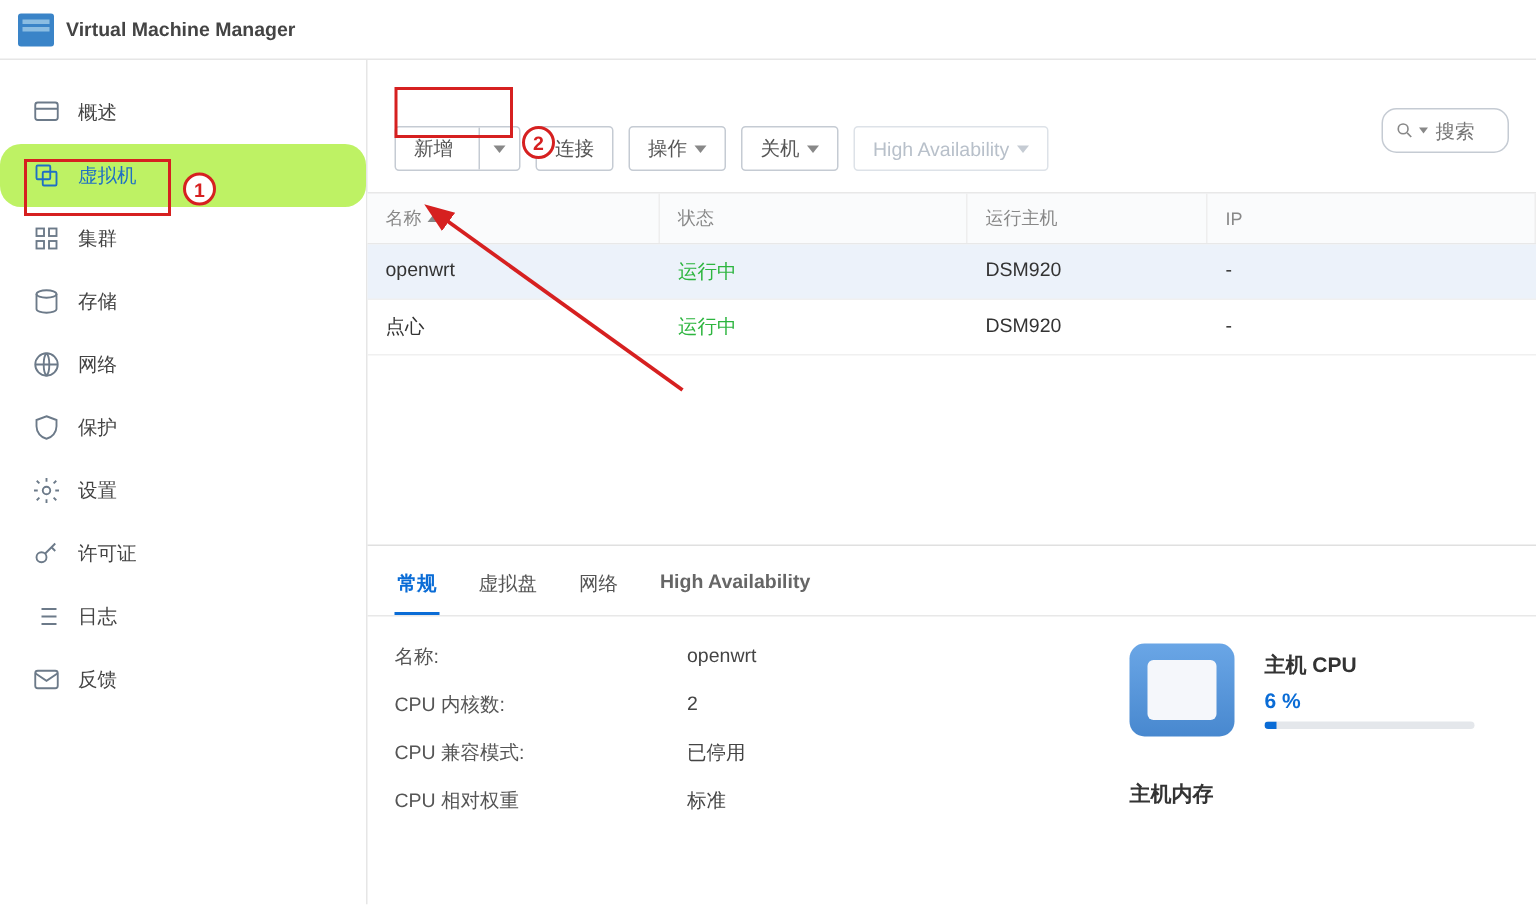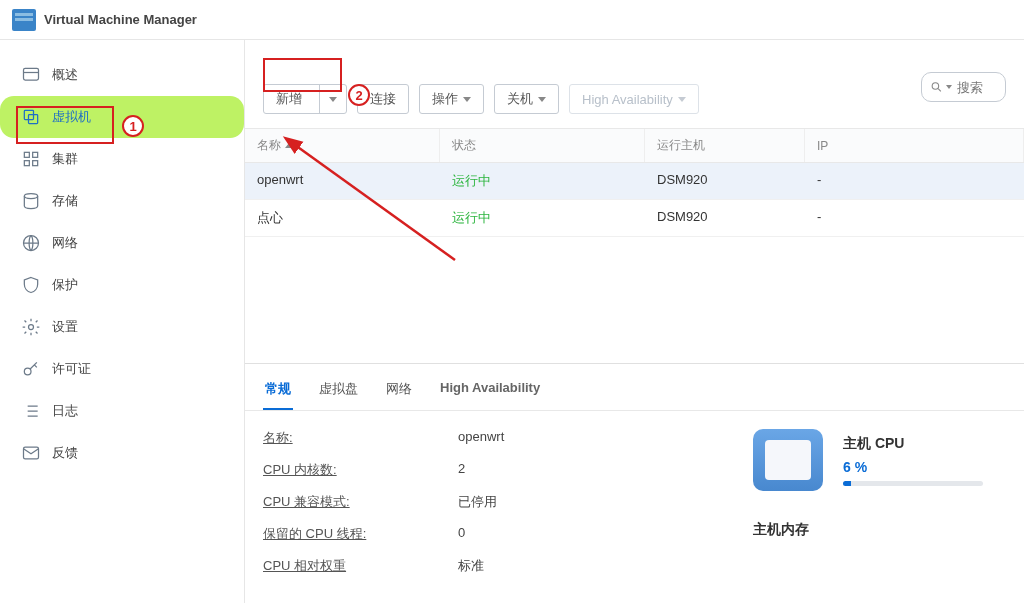--- a/index.html
+++ b/index.html
@@ -41,21 +41,21 @@
 .td { padding:9px 12px; font-size:13px; }
 .status-running { color:#2db53f; }
 .detail-pane { border-top:1px solid #e0e0e0; margin-top:auto; height:240px; display:flex; flex-direction:column; }
 .detail-tabs { display:flex; gap:24px; padding:12px 18px 0; border-bottom:1px solid #e8e8e8; }
 .dtab { padding:4px 2px 10px; cursor:pointer; color:#555; font-size:13px; }
 .dtab.active { color:#0a6cd6; border-bottom:2px solid #0a6cd6; font-weight:600; }
 .dtab.ha { color:#666; font-weight:600; }
 .detail-body { display:flex; padding:18px 18px 0; flex:1; overflow:hidden; }
 .detail-kv { width:470px; }
 .kv-row { display:flex; margin-bottom:14px; font-size:13px; }
-.kv-key { width:195px; color:#555;text-decoration:underline; }
+.kv-key { width:195px; color:#555; }
 .kv-val { color:#444; }
 .detail-side { flex:1; padding-left:20px; }
 .cpu-card { display:flex; align-items:center; gap:20px; }
 .cpu-chip { width:70px; height:62px; background:linear-gradient(#6aa6e6,#4888cf); border-radius:10px; position:relative; display:flex; align-items:center; justify-content:center; }
 .cpu-chip::before { content:""; width:46px; height:40px; background:#f5f7fb; border-radius:4px; }
 .cpu-info .cpu-title { font-weight:600; color:#333; margin-bottom:6px; font-size:14px; }
 .cpu-info .cpu-pct { color:#0a6cd6; font-weight:600; font-size:14px; margin-bottom:6px; }
 .cpu-bar { width:140px; height:5px; background:#e4e7eb; border-radius:3px; overflow:hidden; }
 .cpu-bar-fill { height:100%; background:#0a6cd6; }
 .mem-label { margin-top:30px; font-weight:600; color:#333; font-size:14px; }
@@ -242,24 +242,20 @@
               <div class="kv-key">名称:</div>
               <div class="kv-val">openwrt</div>
             </div>
           <div class="kv-row">
               <div class="kv-key">CPU 内核数:</div>
               <div class="kv-val">2</div>
             </div>
           <div class="kv-row">
               <div class="kv-key">CPU 兼容模式:</div>
               <div class="kv-val">已停用</div>
-            </div>
-          <div class="kv-row">
-              <div class="kv-key">保留的 CPU 线程:</div>
-              <div class="kv-val">0</div>
             </div>
           <div class="kv-row">
               <div class="kv-key">CPU 相对权重</div>
               <div class="kv-val">标准</div>
             </div>
         </div>
         <div class="detail-side">
           <div class="cpu-card">
             <div class="cpu-chip"></div>
             <div class="cpu-info">

